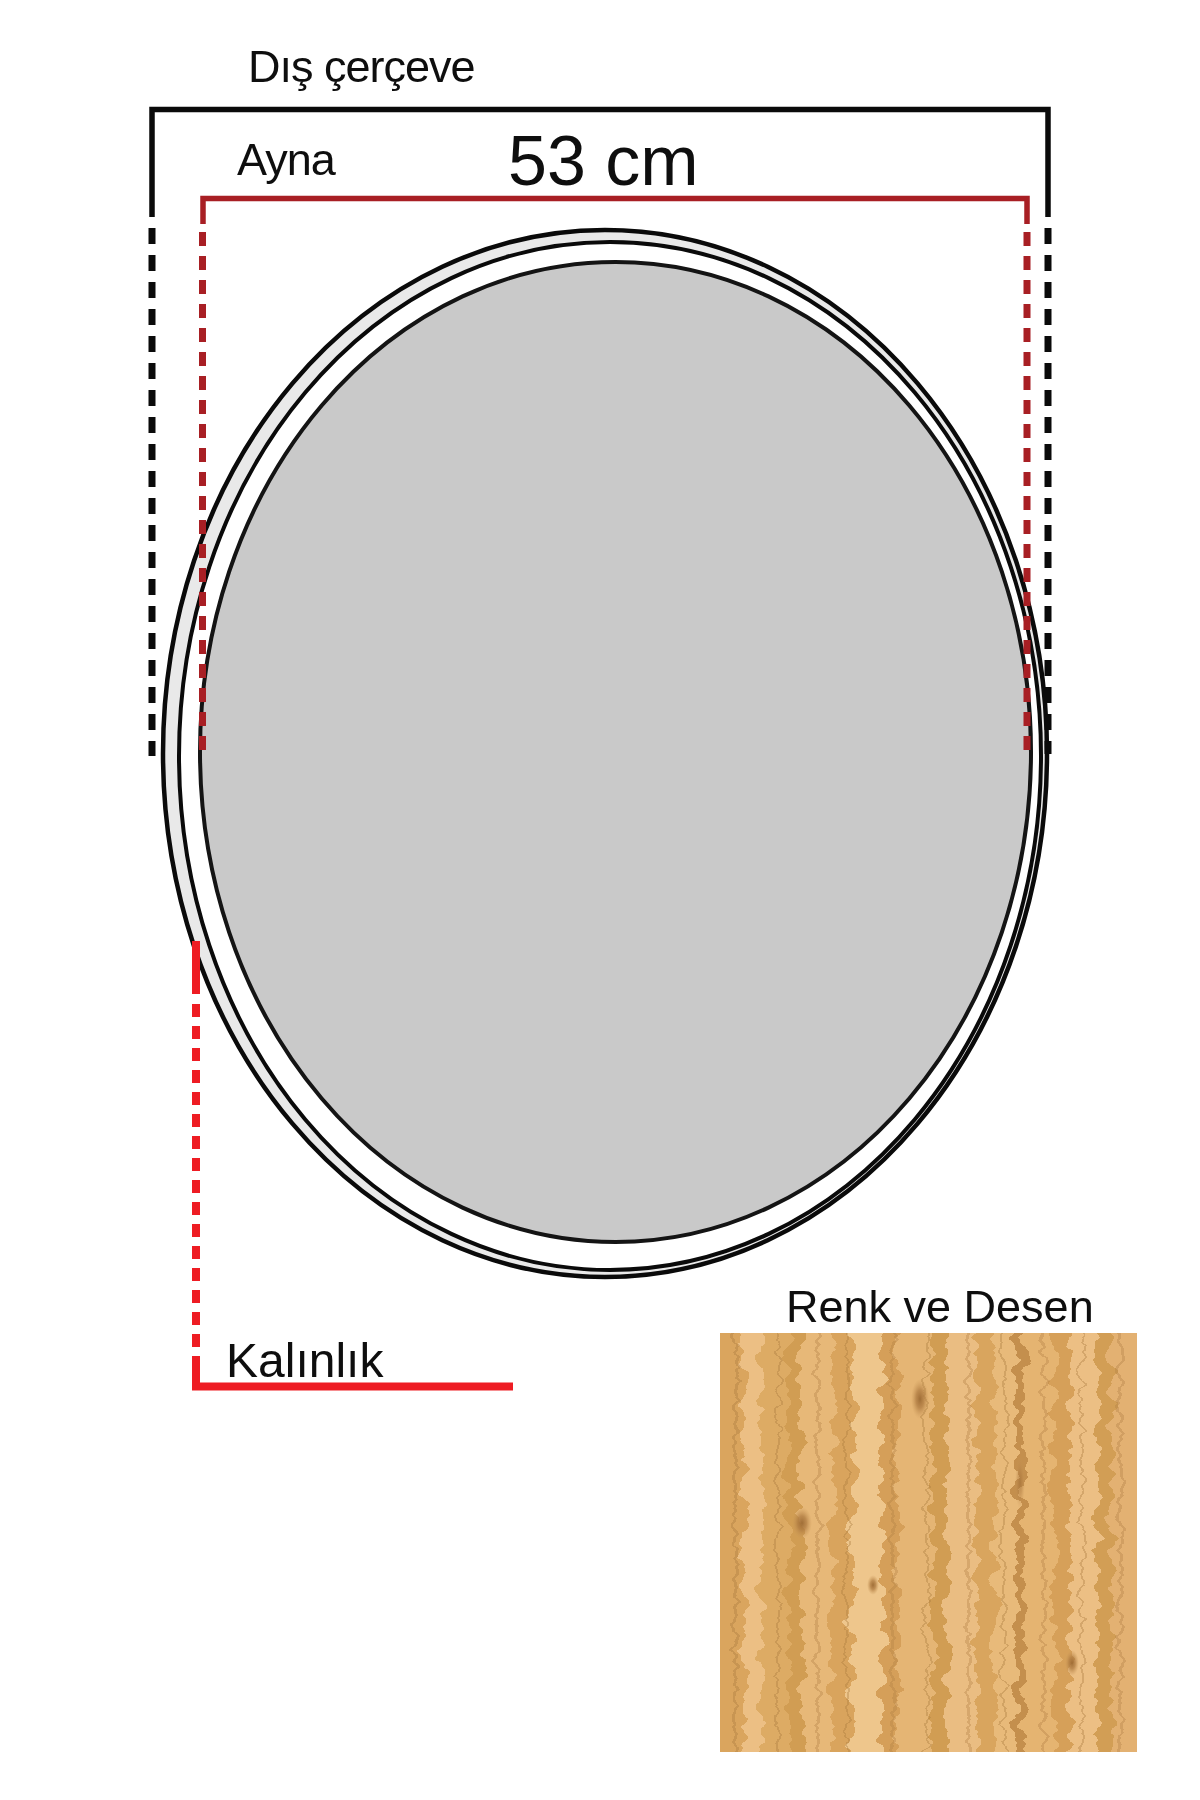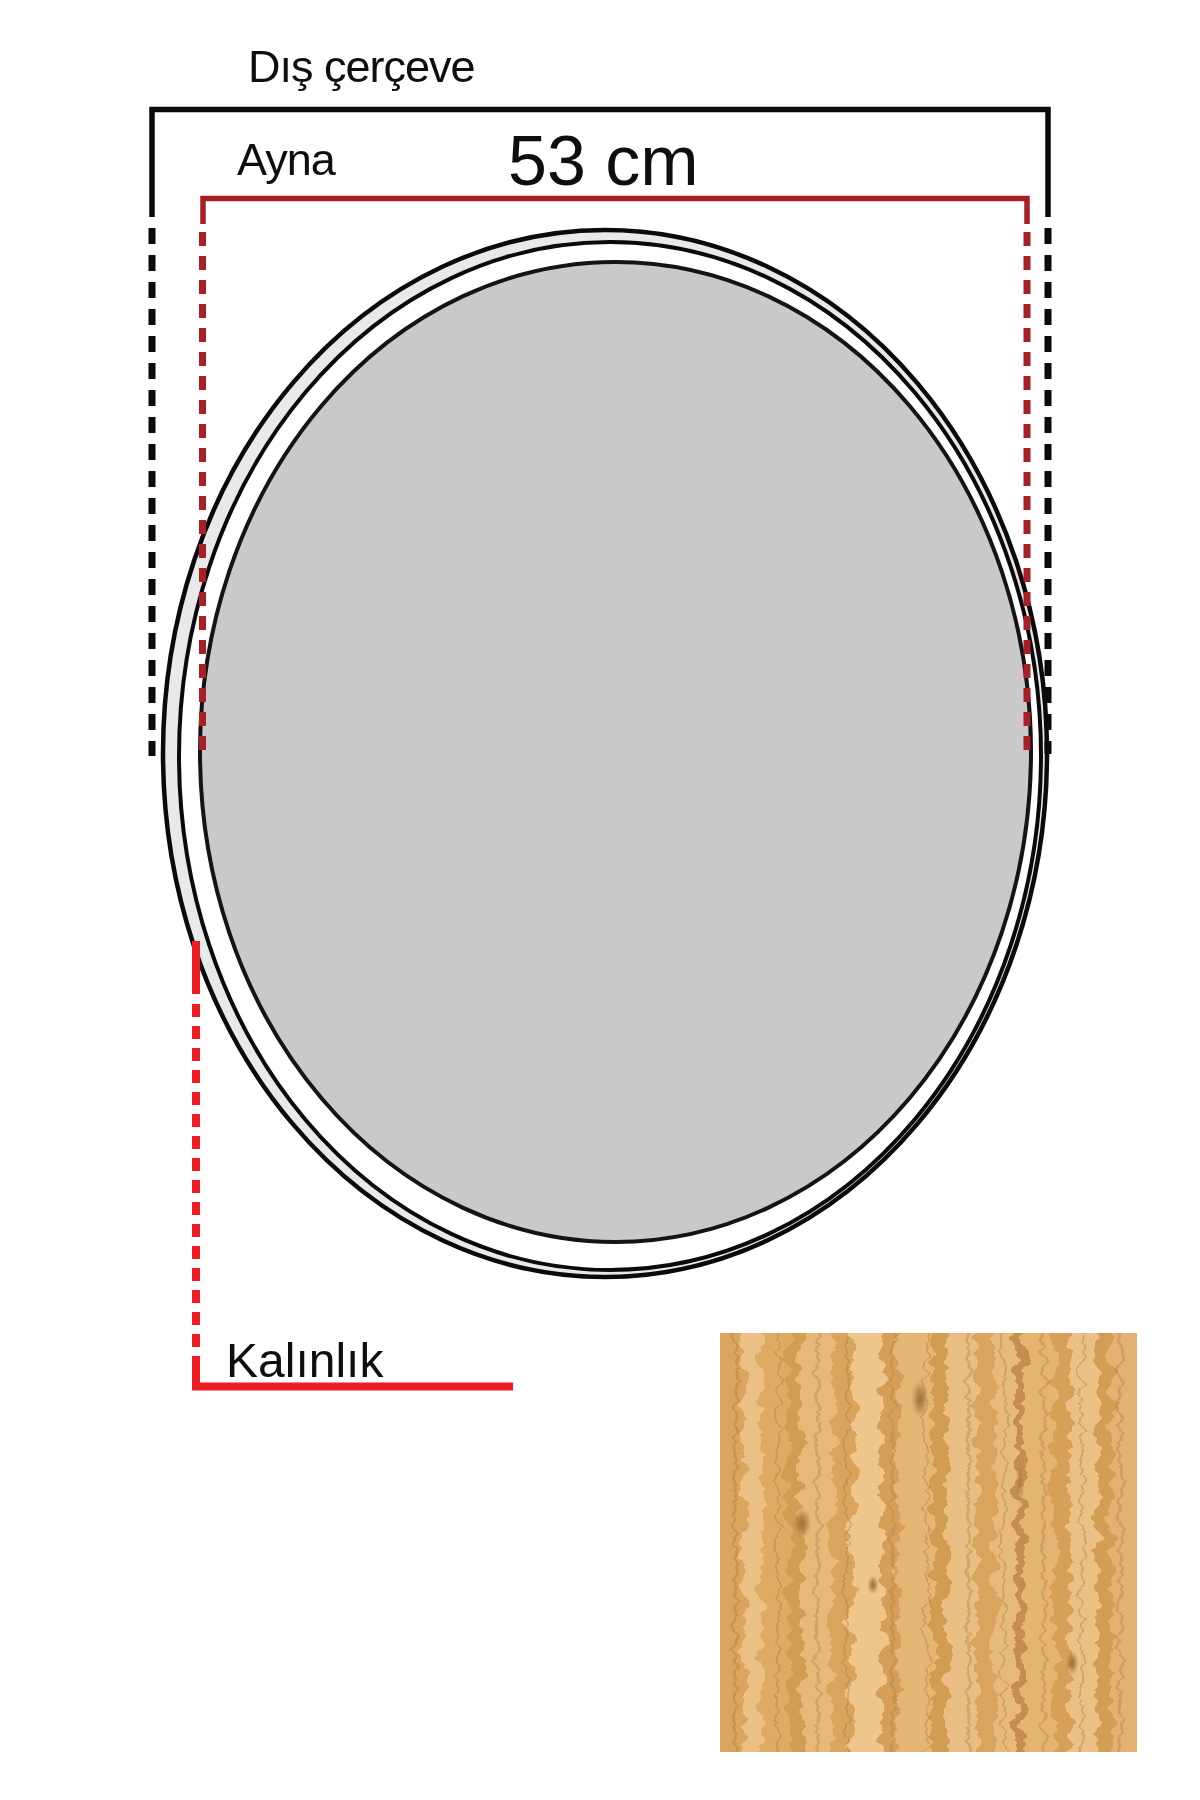--- a/index.html
+++ b/index.html
@@ -52,20 +52,21 @@
     <path d="M196,1368 L196,1386.5 L513,1386.5" fill="none" stroke="#ee1c23" stroke-width="8"></path>
   </svg>
 
   <div class="lbl lbl-small" id="dis-cerceve-label">Dış çerçeve</div>
 
   <div class="lbl lbl-small" id="ayna-label">Ayna</div>
   <div class="lbl lbl-big" id="ayna-value">53 cm</div>
 
   <div class="lbl" id="kalinlik-label">Kalınlık</div>
 
+  <div class="lbl" id="renk-desen-label">Renk ve Desen</div>
 
   <div id="wood-wrap">
     <svg id="wood-svg" viewBox="0 0 417 419" preserveAspectRatio="none">
       <defs>
         <filter id="grainDisp" x="-15%" y="-15%" width="130%" height="130%">
           <feTurbulence type="fractalNoise" baseFrequency="0.02 0.06" numOctaves="3" seed="11" result="n"></feTurbulence>
           <feDisplacementMap in="SourceGraphic" in2="n" scale="24" xChannelSelector="R" yChannelSelector="G"></feDisplacementMap>
         </filter>
         <filter id="grainDisp2" x="-15%" y="-15%" width="130%" height="130%">
           <feTurbulence type="fractalNoise" baseFrequency="0.012 0.09" numOctaves="3" seed="4" result="n2"></feTurbulence>

